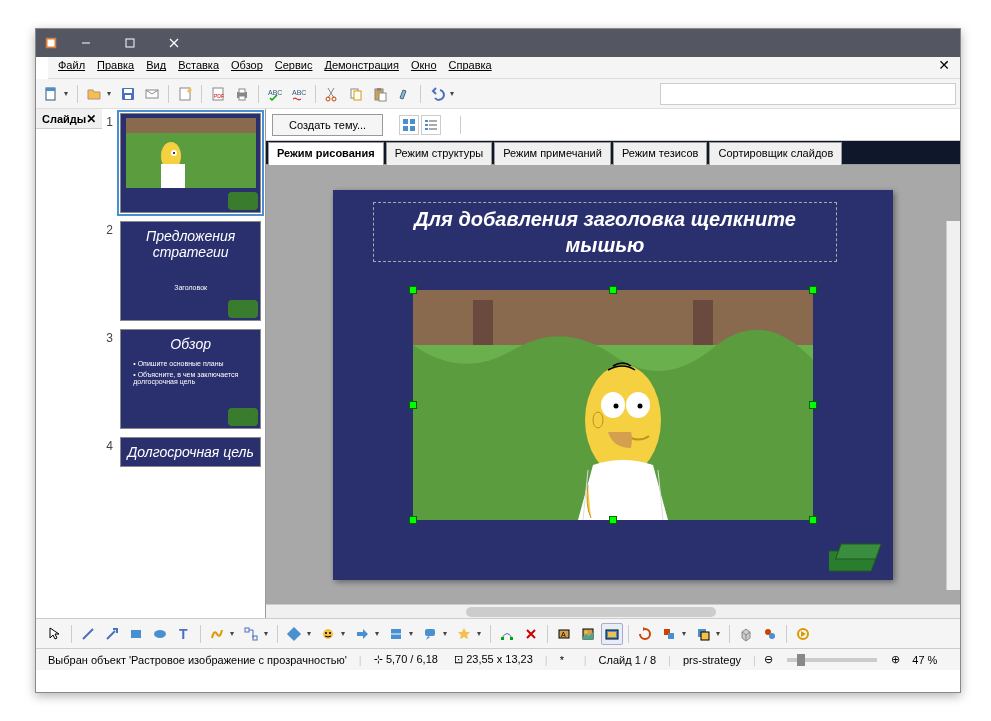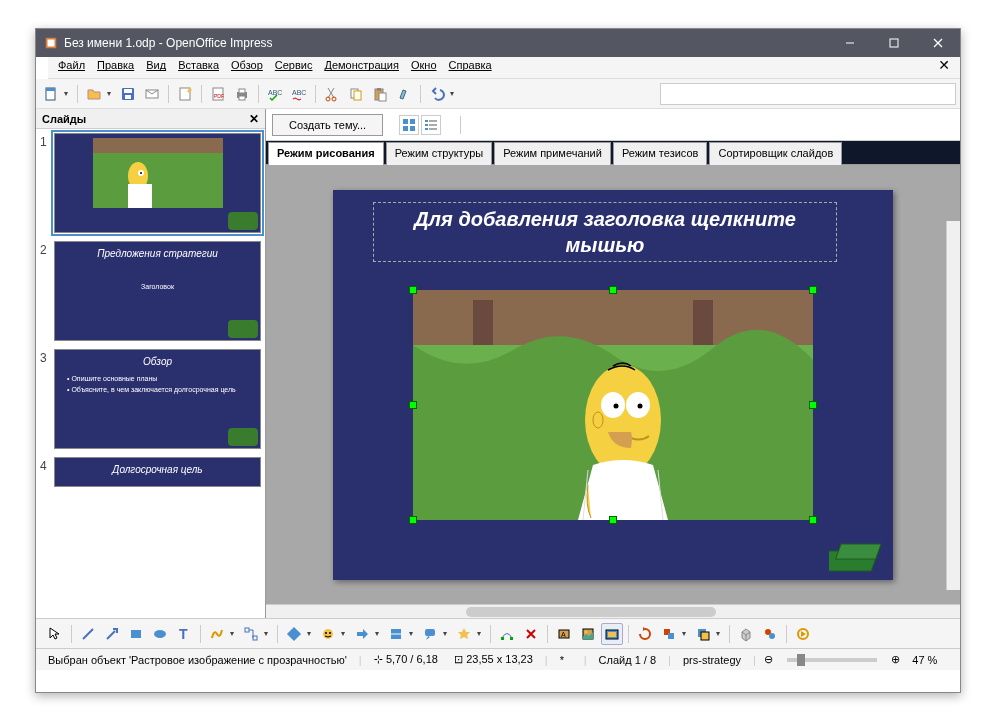--- a/index.html
+++ b/index.html
@@ -13,29 +13,29 @@
 .menubar { height: 22px; background: #f5f5f5; display: flex; align-items: flex-start; padding: 0 4px; border-bottom: 1px solid #ddd; margin-left: 12px; }
 .menubar-item { padding: 2px 6px; text-decoration: underline; text-decoration-skip-ink: none; cursor: default; }
 .menubar .close-x { margin-left: auto; padding: 0 6px; font-size: 14px; }
 .toolbar { height: 30px; background: #f5f5f5; display: flex; align-items: center; padding: 2px 4px; gap: 2px; border-bottom: 1px solid #ddd; }
 .tbtn { width: 22px; height: 22px; display: flex; align-items: center; justify-content: center; border: 1px solid transparent; border-radius: 2px; }
 .tbtn svg { width: 16px; height: 16px; }
 .tsep { width: 1px; height: 18px; background: #ccc; margin: 0 3px; }
 .dd { width: 8px; font-size: 8px; color: #444; }
 .toolbar-spacer { flex: 1; border: 1px solid #ccc; height: 22px; margin-left: 200px; background: #fff; }
 .content { display: flex; height: calc(100% - 28px - 22px - 30px - 22px - 30px - 22px); }
-.slides-panel { width: 230px; border-right: 1px solid #999; display: flex; flex-direction: column; }
+.slides-panel { width: 230px; border-right: 1px solid #999; display: flex; }
 .slides-header { height: 20px; background: #f0f0f0; border-bottom: 1px solid #ccc; display: flex; align-items: center; padding: 0 6px; font-weight: bold; }
 .slides-header .close { margin-left: auto; font-size: 12px; cursor: default; }
 .slides-list { flex: 1; overflow-y: auto; padding: 4px; }
 .slide-thumb { display: flex; margin-bottom: 8px; }
 .slide-num { width: 14px; font-size: 12px; color: #444; padding-top: 2px; }
 .slide-box { flex: 1; height: 100px; border: 1px solid #888; background: #2a2f6e; position: relative; overflow: hidden; }
 .slide-box.selected { outline: 2px solid #4a90d0; outline-offset: 1px; }
-.slide-box .mini-title { color: #fff; font-size: 10px; font-style: italic; text-align: center; padding: 6px; }
+.slide-box .mini-title { color: #fff; font-size: 14px; font-style: italic; text-align: center; padding: 6px; }
 .slide-box .mini-text { color: #fff; font-size: 7px; padding: 2px 12px; }
 .slide-box .mini-img { margin: 4px auto; width: 130px; height: 70px; background: #5a9c3e; position: relative; }
 .slide-box .bush-corner { position: absolute; bottom: 2px; right: 2px; width: 30px; height: 18px; background: #3a7c2e; border-radius: 4px; }
 .main-area { flex: 1; display: flex; flex-direction: column; background: #f0f0f0; }
 .main-toolbar { height: 32px; background: #fff; border-bottom: 1px solid #ccc; display: flex; align-items: center; padding: 4px 6px; gap: 16px; }
 .theme-btn { padding: 4px 16px; border: 1px solid #999; background: #f5f5f5; font-size: 11px; }
 .view-icons { display: flex; gap: 2px; }
 .view-icon { width: 20px; height: 20px; border: 1px solid #ccc; display: flex; align-items: center; justify-content: center; }
 .path-text { flex: 1; font-size: 11px; overflow: hidden; white-space: nowrap; padding-left: 4px; }
 .tabs { height: 24px; background: #0f172a; display: flex; border-bottom: 1px solid #999; padding-left: 2px; }
@@ -66,21 +66,20 @@
 </head>
 <body>
 
 <div class="window">
 
   <div class="titlebar">
     <svg class="titlebar-icon" viewBox="0 0 16 16">
         <rect x="2" y="2" width="12" height="12" fill="#d97d3a" rx="1"></rect>
         <rect x="4" y="4" width="8" height="8" fill="#fff"></rect>
       </svg>
-    <span class="titlebar-title">Без имени 1.odp - OpenOffice Impress</span>
     <div class="titlebar-btns">
       <div class="titlebar-btn">
           <svg width="10" height="10" viewBox="0 0 10 10">
             <line x1="1" y1="5" x2="9" y2="5" stroke="#fff" stroke-width="1"></line>
           </svg>
         </div>
       <div class="titlebar-btn">
           <svg width="10" height="10" viewBox="0 0 10 10">
             <rect x="1" y="1" width="8" height="8" fill="none" stroke="#fff" stroke-width="1"></rect>
           </svg>

